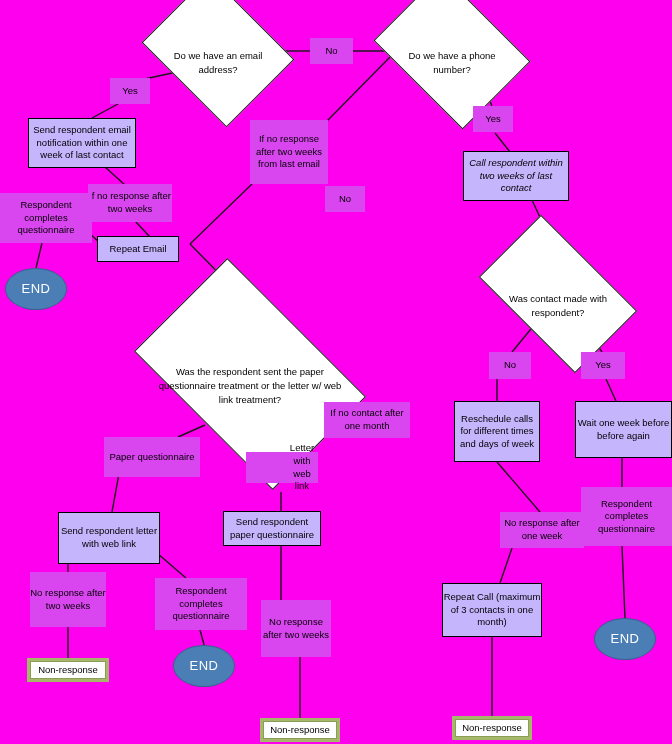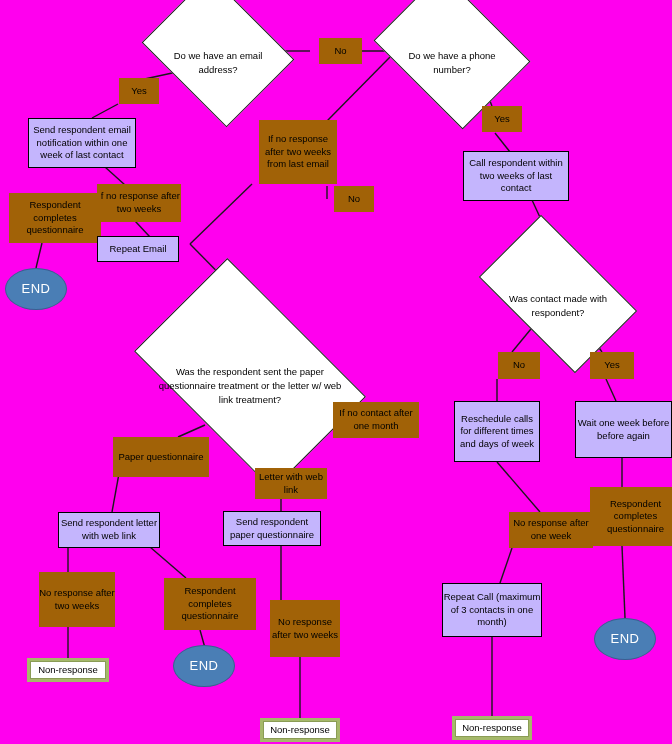--- a/index.html
+++ b/index.html
@@ -31,24 +31,23 @@
     display: flex;
     align-items: center;
     justify-content: center;
     text-align: center;
     color: #000000;
     line-height: 1.32;
     z-index: 5;
   }
   
   .label {
-    background: #a16207;
+    background: #d946ef;
     border: none;
     font-size: 9.5px;
-    margin-left: 9px;
   }
   
   .process {
     background: #c4b5fd;
     border: 1.5px solid #000000;
     font-size: 9.5px;
   }
   
   .nonresp {
     background: #FFFFFF;
@@ -215,21 +214,21 @@
   </div>
 
   <div class="node label" style="left:325px; top:186px; width:40px; height:26px;">
     <span>No</span>
   </div>
 
   <div class="node label" style="left:473px; top:106px; width:40px; height:26px;">
     <span>Yes</span>
   </div>
 
-  <div class="node process" style="left:463px; top:151px; width:106px; height:50px;">
+  <div class="node process" style="left:463px; top:151px; width:106px; height:50px;font-style:italic;">
     <span>Call respondent within two weeks of last contact</span>
   </div>
 
   <div class="node diamond" style="left:490px; top:250px; width:136px; height:88px;">
     <div class="dshape"></div>
     <div class="dtext">Was contact made with respondent?</div>
   </div>
 
   <div class="node label" style="left:489px; top:352px; width:42px; height:27px;">
     <span>No</span>
@@ -273,25 +272,25 @@
   </div>
 
   <div class="node label" style="left:324px; top:402px; width:86px; height:36px;justify-content:center;">
     <span>If no contact after one month</span>
   </div>
 
   <div class="node label" style="left:104px; top:437px; width:96px; height:40px;">
     <span>Paper questionnaire</span>
   </div>
 
-  <div class="node label" style="left:246px; top:468px; width:72px; height:31px;">
+  <div class="node label" style="left:246px; top:452px; width:72px; height:31px;padding-left:40px;">
     <span>Letter with web link</span>
   </div>
 
-  <div class="node process" style="left:58px; top:512px; width:102px; height:36px;">
+  <div class="node process" style="left:58px; top:512px; width:102px; height:52px;">
     <span>Send respondent letter with web link</span>
   </div>
 
   <div class="node process" style="left:223px; top:511px; width:98px; height:35px;">
     <span>Send respondent paper questionnaire</span>
   </div>
 
   <div class="node label" style="left:30px; top:572px; width:76px; height:55px;">
     <span>No response after two weeks</span>
   </div>

